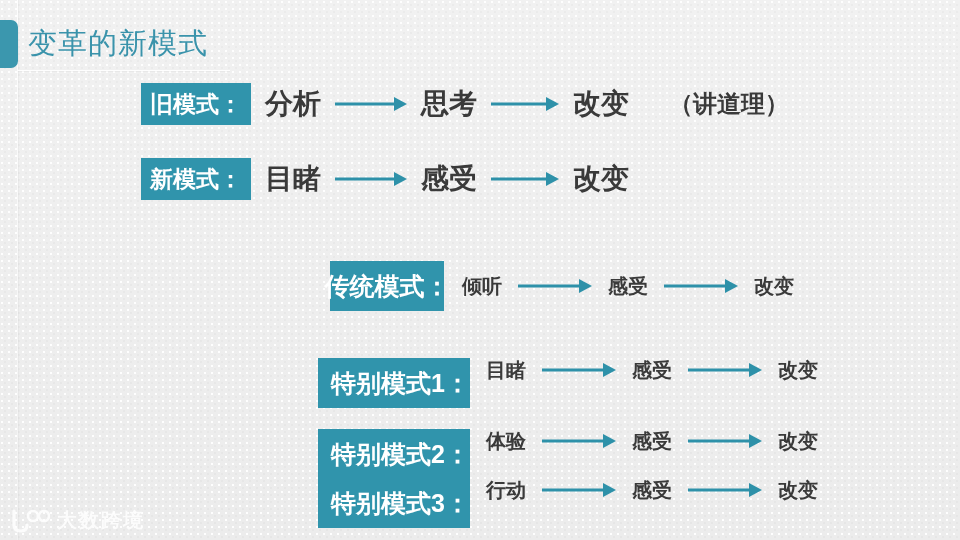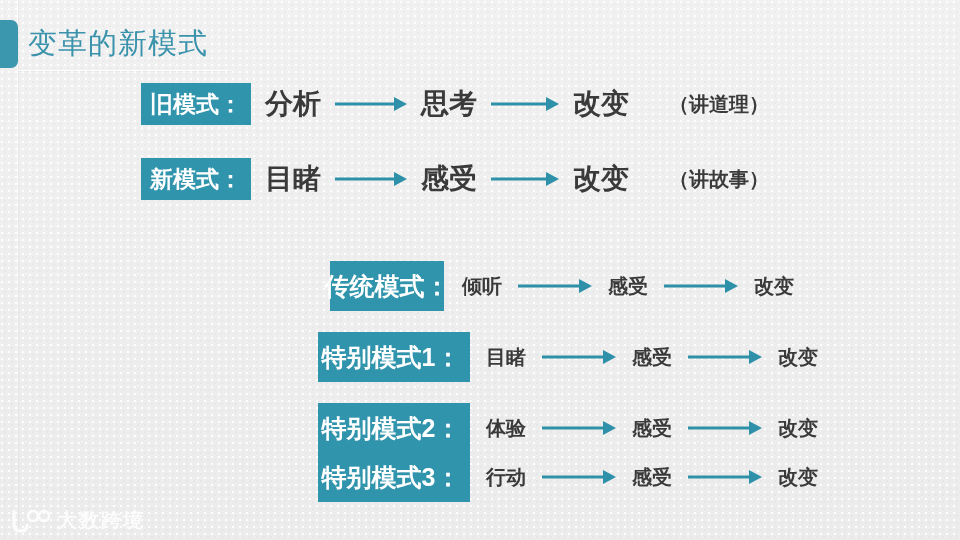--- a/index.html
+++ b/index.html
@@ -124,21 +124,21 @@
   .row-top .word {
     font-size: 28px;
   }
   .row1 { top: 83px; }
   .row2 { top: 158px; }
 
   .gap-sm { width: 14px; flex: none; }
   .note {
     color: #3a3a3a;
     font-weight: bold;
-    font-size: 20px;
+    font-size: 24px;
     margin-left: 40px;
   }
 
   
   .attribution {
     position: absolute;
     right: 16px;
     top: 208px;
     font-size: 22px;
     color: #555555;
@@ -167,21 +167,21 @@
     font-size: 20px;
   }
   .row3 { left: 330px; top: 261px; }
   .row4 { left: 318px; top: 332px; }
   .row5 { left: 318px; top: 403px; }
   .row6 { left: 318px; top: 452px; }
 
   .row3 .tag { width: 114px; }
   .row4 .tag, .row5 .tag, .row6 .tag { width: 152px; }
   
-  .row4 .tag, .row5 .tag, .row6 .tag { justify-content: center; padding-left: 0px; }
+  .row4 .tag, .row5 .tag, .row6 .tag { justify-content: flex-end; padding-left: 0px; margin-top: 26px; }
   .tag-overflow { margin-left: -6px; }
 
   
   .watermark {
     position: absolute;
     left: 8px;
     bottom: 6px;
     display: flex;
     align-items: center;
     opacity: 0.85;
@@ -234,21 +234,20 @@
     <span class="arrow" style="width:72px;height:16px;margin:0 14px;">
       <span class="shaft" style="width:60px;"></span>
         <span class="head"></span>
     </span>
     <span class="word">感受</span>
     <span class="arrow" style="width:68px;height:16px;margin:0 14px;">
       <span class="shaft" style="width:56px;"></span>
         <span class="head"></span>
     </span>
     <span class="word">改变</span>
-    <span class="note">（讲故事）</span>
   </div>
 
 
 
   <div class="flow-row row-bottom row3">
     <div class="tag">传统模式：</div>
     <div style="width:18px;flex:none;"></div>
     <span class="word">倾听</span>
     <span class="arrow" style="width:74px;height:16px;margin:0 16px;">
       <span class="shaft" style="width:62px;"></span>

